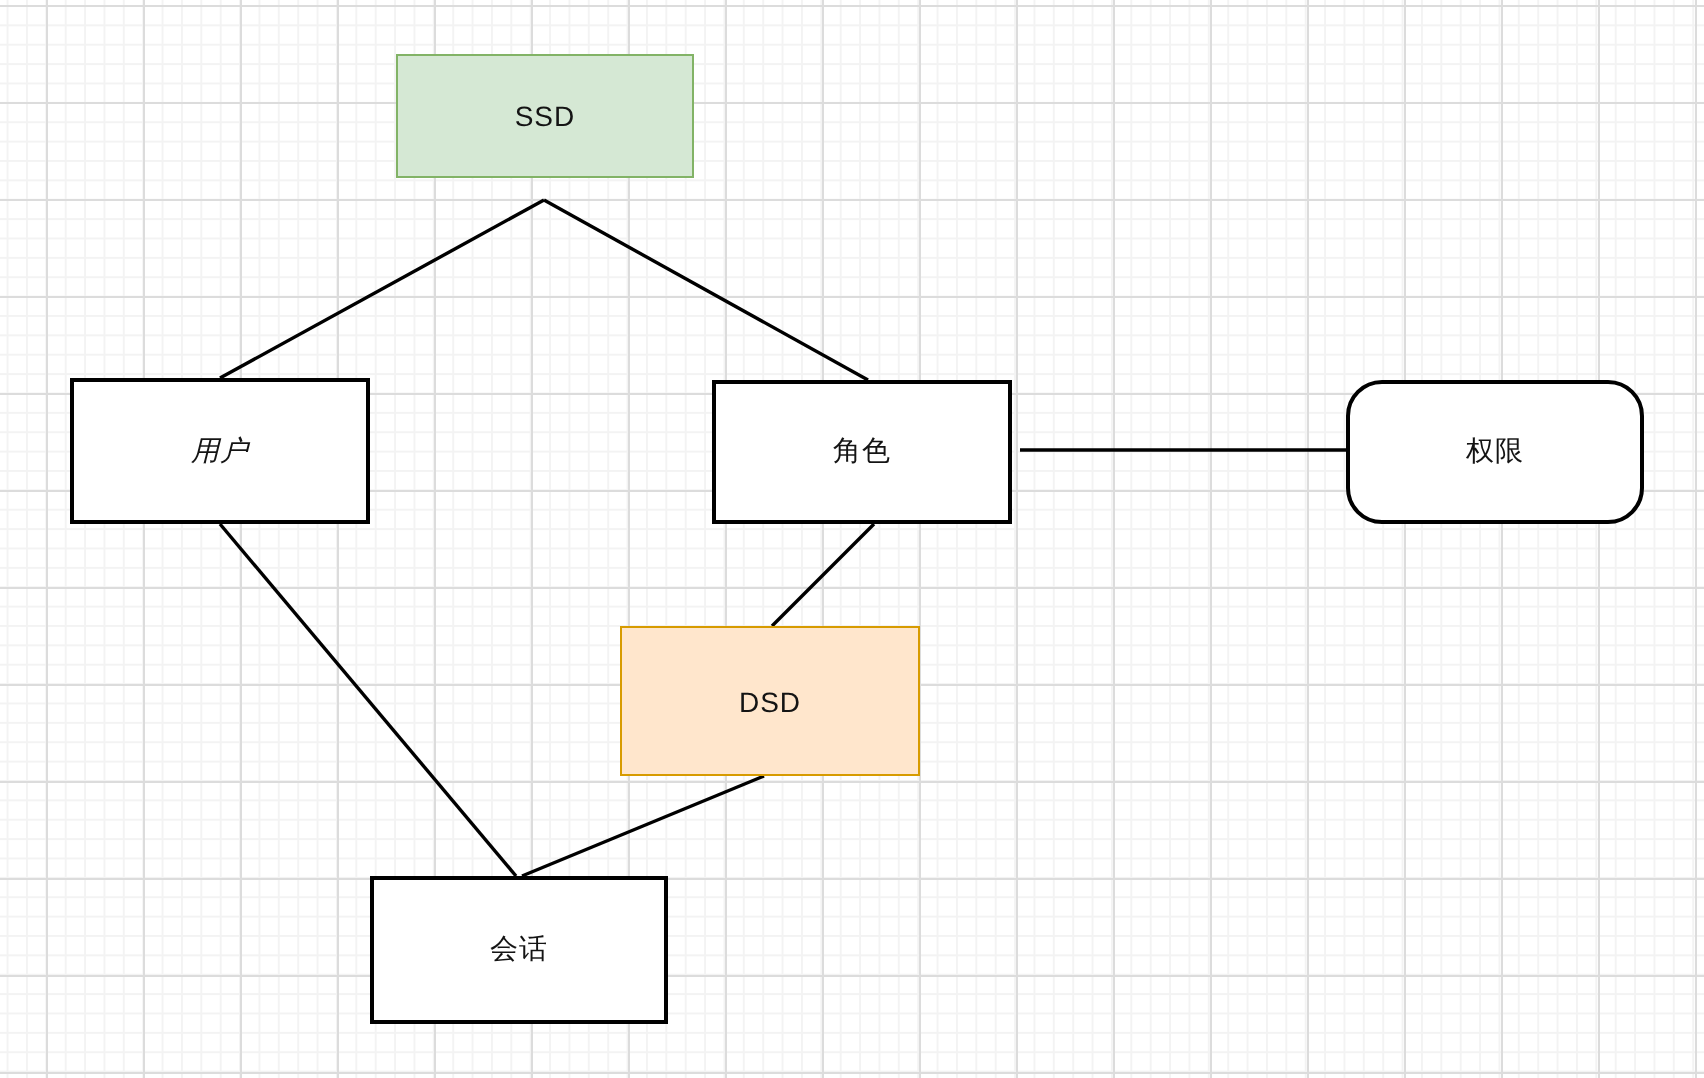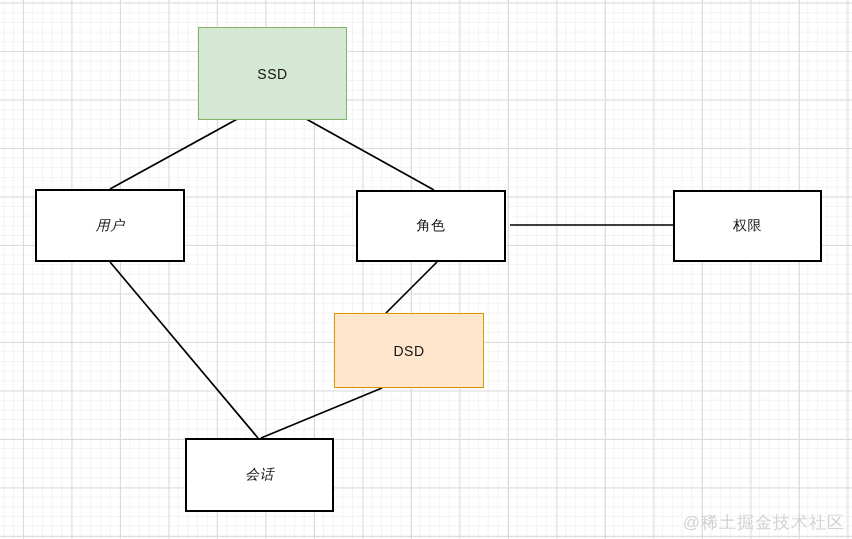--- a/index.html
+++ b/index.html
@@ -54,33 +54,32 @@
 <div class="canvas">
   <svg class="edges" width="852" height="539" viewBox="0 0 852 539">
       <line x1="272" y1="100" x2="110" y2="189" stroke="#000000" stroke-width="1.7"></line>
       <line x1="272" y1="100" x2="434" y2="190" stroke="#000000" stroke-width="1.7"></line>
       <line x1="510" y1="225" x2="673" y2="225" stroke="#000000" stroke-width="1.7"></line>
       <line x1="437" y1="262" x2="386" y2="313" stroke="#000000" stroke-width="1.7"></line>
       <line x1="382" y1="388" x2="261" y2="438" stroke="#000000" stroke-width="1.7"></line>
       <line x1="110" y1="262" x2="258" y2="438" stroke="#000000" stroke-width="1.7"></line>
     </svg>
   <div id="nodes">
-      <div class="node" style="left: 198px; top: 27px; width: 149px; height: 93px; background: rgb(213, 232, 212); border-color: rgb(130, 179, 102); border-width: 1.6px;">
+      <div class="node" style="left: 198px; top: 27px; width: 149px; height: 62px; background: rgb(213, 232, 212); border-color: rgb(130, 179, 102); border-width: 1.6px;">
         <span>SSD</span>
       </div>
       <div class="node" style="left: 35px; top: 189px; width: 150px; height: 73px; background: rgb(255, 255, 255); border-color: rgb(0, 0, 0); border-width: 2px; font-style: italic;">
         <span>用户</span>
       </div>
       <div class="node" style="left: 356px; top: 190px; width: 150px; height: 72px; background: rgb(255, 255, 255); border-color: rgb(0, 0, 0); border-width: 2px;">
         <span>角色</span>
       </div>
-      <div class="node" style="left: 673px; top: 190px; width: 149px; height: 72px; background: rgb(255, 255, 255); border-color: rgb(0, 0, 0); border-width: 2px;">
+      <div class="node" style="left: 673px; top: 190px; width: 149px; height: 72px; background: rgb(255, 255, 255); border-color: rgb(0, 0, 0); border-width: 2px; border-radius: 18px;">
         <span>权限</span>
       </div>
-      <div class="node" style="left: 310px; top: 313px; width: 150px; height: 75px; background: rgb(255, 230, 204); border-color: rgb(215, 155, 0); border-width: 1.6px; margin-left: 24px;">
+      <div class="node" style="left: 310px; top: 313px; width: 150px; height: 75px; background: rgb(255, 230, 204); border-color: rgb(215, 155, 0); border-width: 1.6px;">
         <span>DSD</span>
       </div>
-      <div class="node" style="left: 185px; top: 438px; width: 149px; height: 74px; background: rgb(255, 255, 255); border-color: rgb(0, 0, 0); border-width: 2px; font-style: italic;">
+      <div class="node" style="left: 185px; top: 438px; width: 149px; height: 74px; background: rgb(255, 255, 255); border-color: rgb(0, 0, 0); border-width: 2px;">
         <span>会话</span>
       </div>
     </div>
-  <div class="watermark">@稀土掘金技术社区</div>
 </div>
 
 </body></html>

